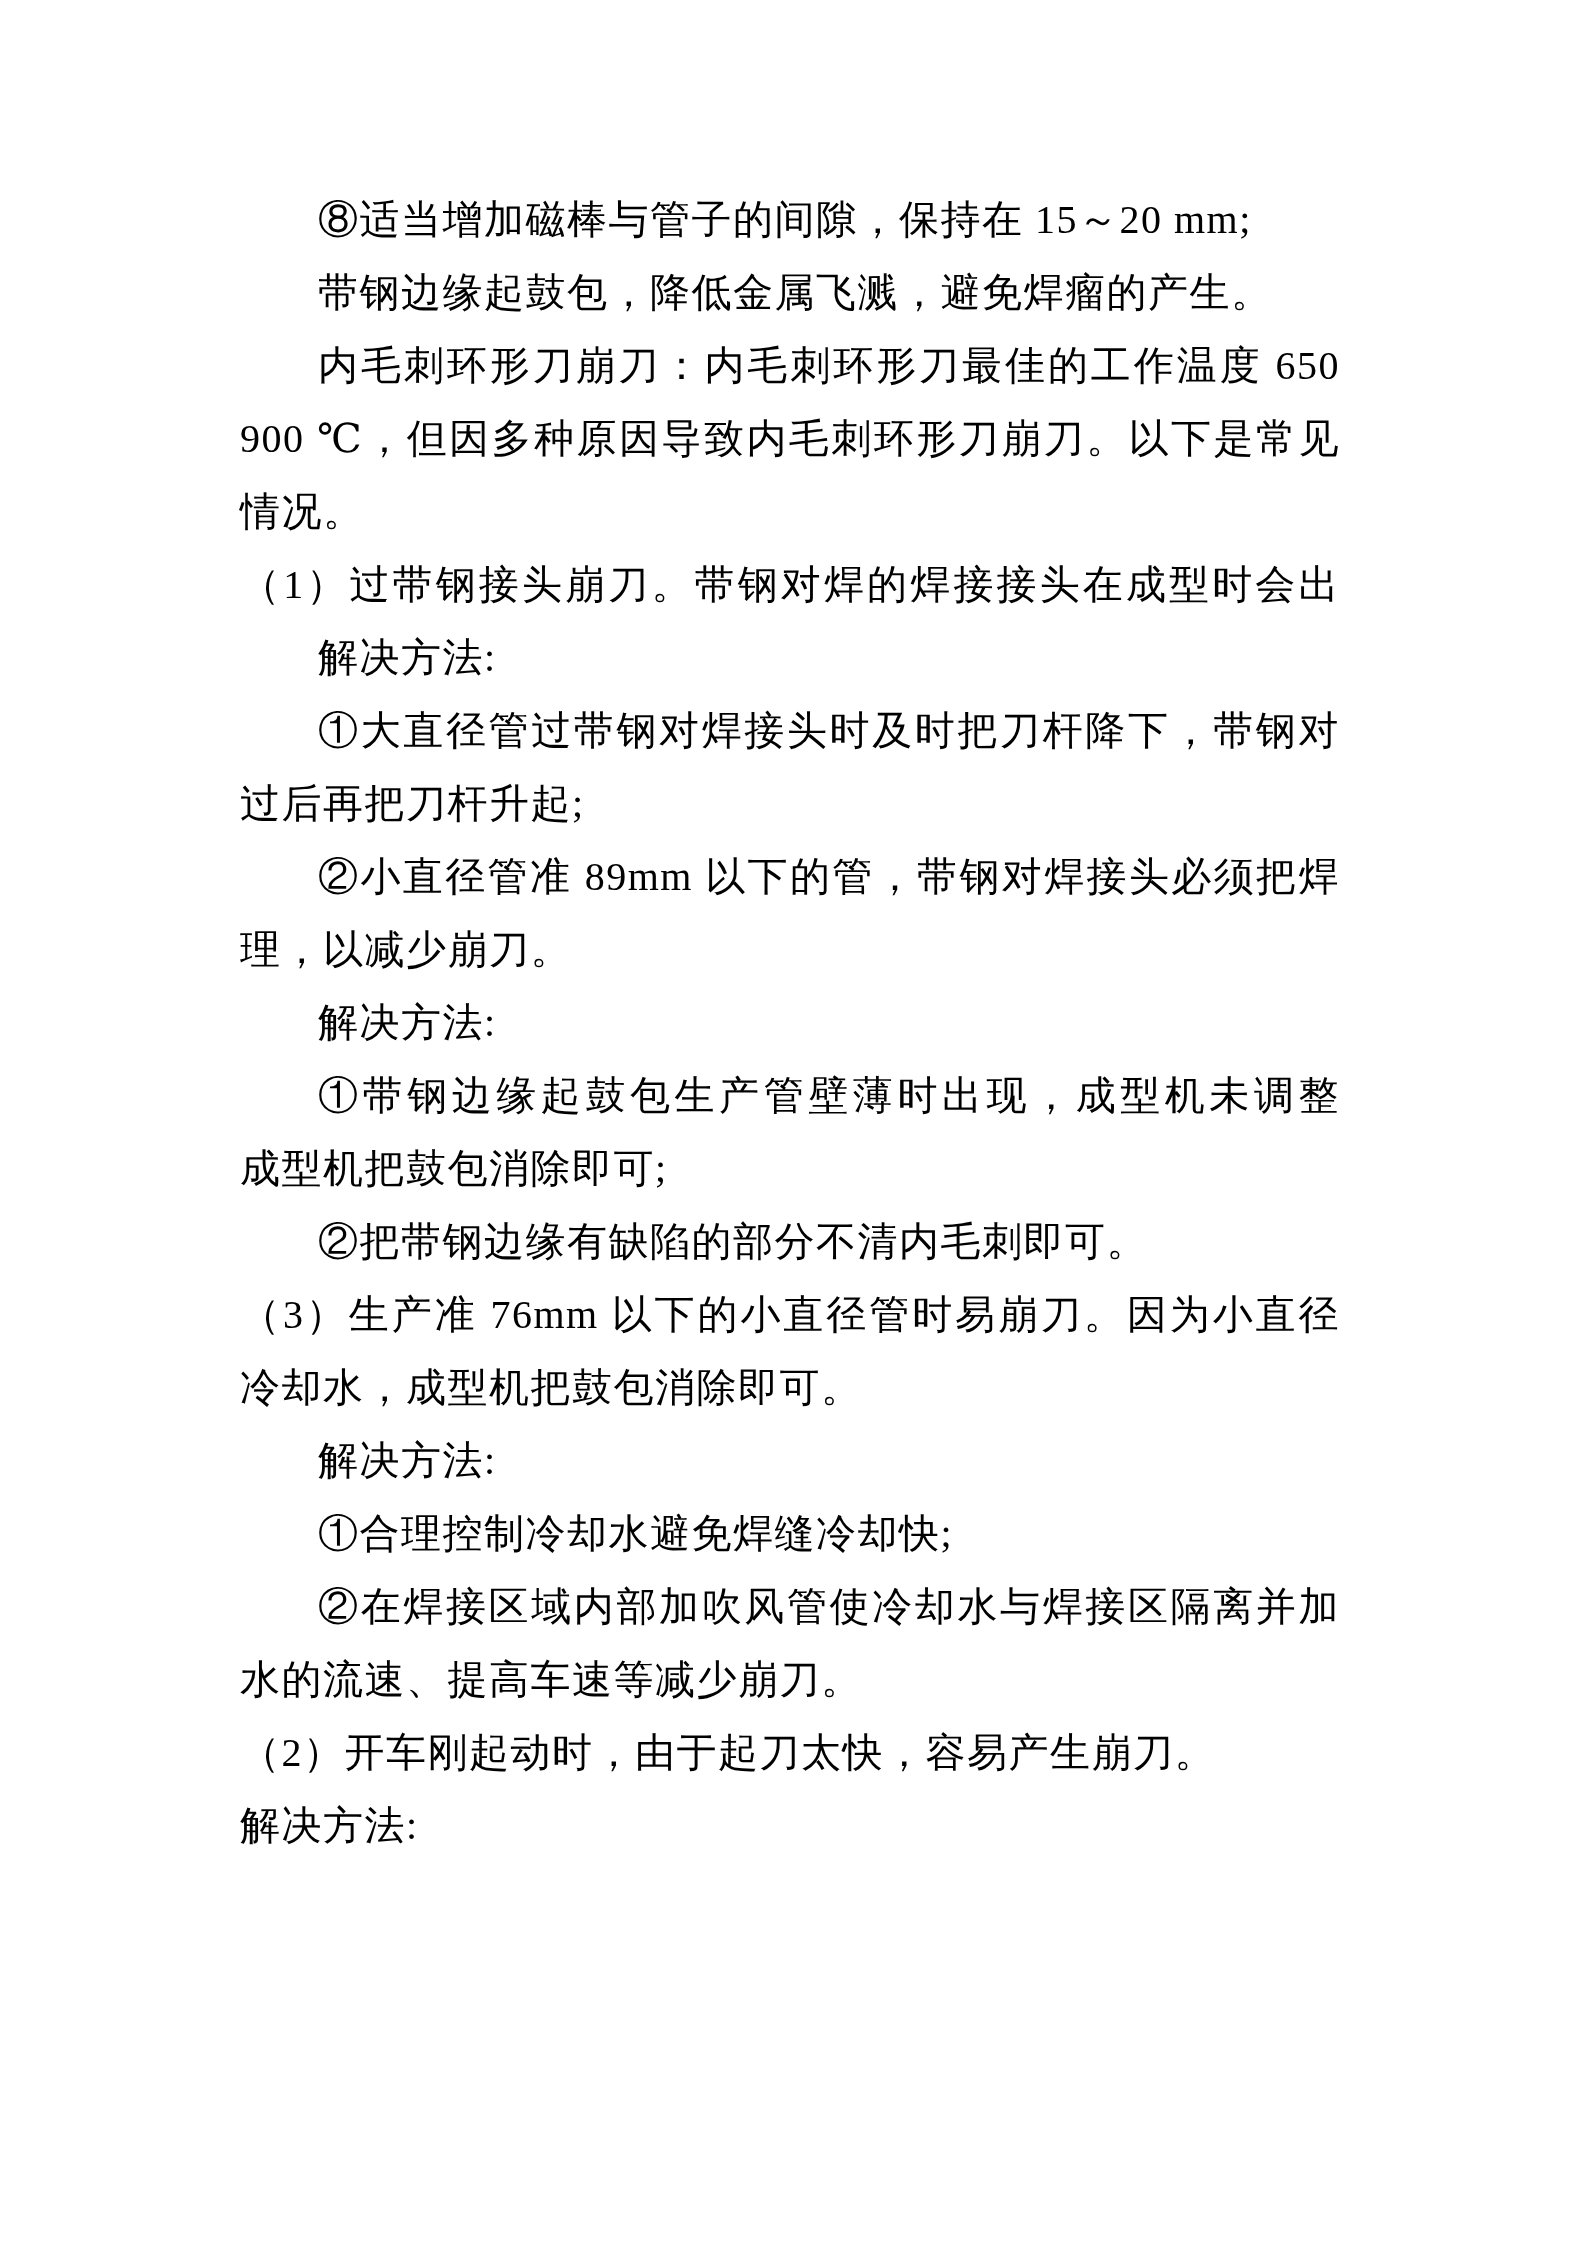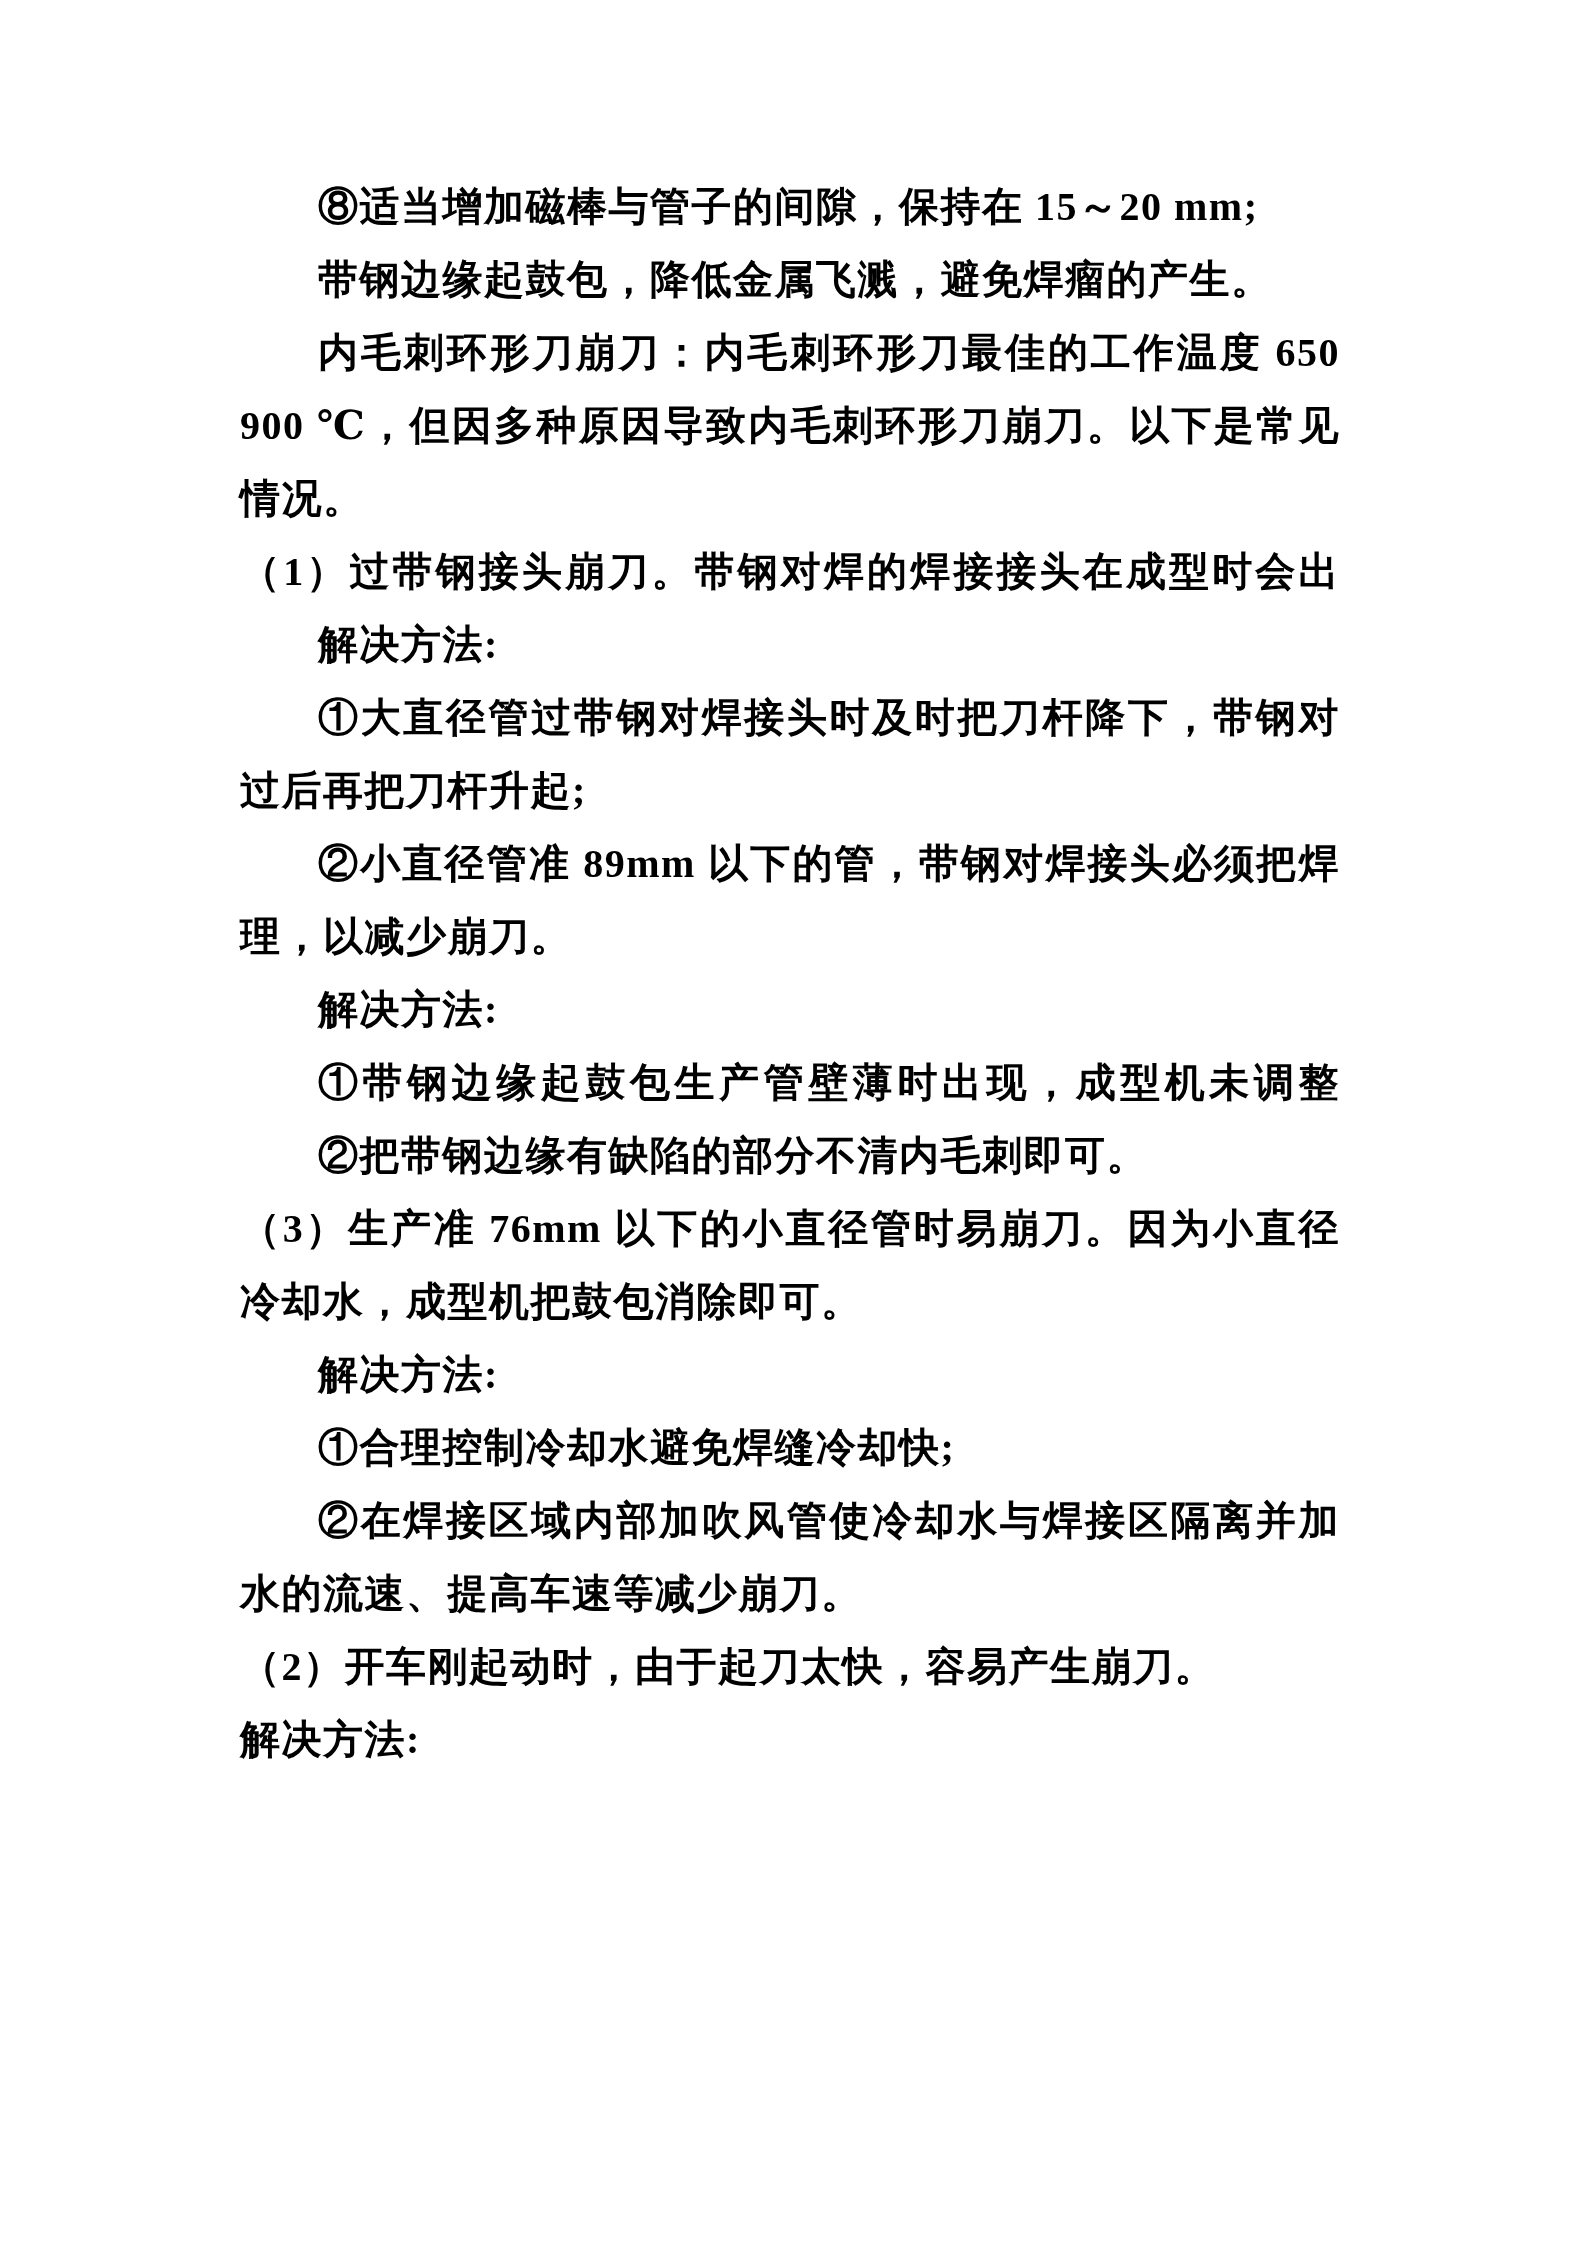--- a/index.html
+++ b/index.html
@@ -10,23 +10,22 @@
   .page {
     position: relative;
     width: 1587px;
     height: 2245px;
     background: #ffffff;
     overflow: hidden;
   }
   .text-column {
     position: absolute;
     left: 240px;
-    top: 170px;
+    top: 183px;
     width: 1100px;
-    font-weight: bold;
   }
   .text-line {
     height: 73px;
     line-height: 73px;
     font-size: 40px;
     letter-spacing: 1.5px;
     color: #000000;
     font-family: "Liberation Serif", "DejaVu Serif", serif;
     white-space: nowrap;
     overflow: visible;
@@ -53,20 +52,21 @@
       <div class="text-line full">900 ℃，但因多种原因导致内毛刺环形刀崩刀。以下是常见的几种</div>
       <div class="text-line">情况。</div>
       <div class="text-line full">（1）过带钢接头崩刀。带钢对焊的焊接接头在成型时会出现凹凸变</div>
       <div class="text-line indent">解决方法:</div>
       <div class="text-line indent full">①大直径管过带钢对焊接头时及时把刀杆降下，带钢对焊接头</div>
       <div class="text-line">过后再把刀杆升起;</div>
       <div class="text-line indent full">②小直径管准 89mm 以下的管，带钢对焊接头必须把焊口磨平处</div>
       <div class="text-line">理，以减少崩刀。</div>
       <div class="text-line indent">解决方法:</div>
       <div class="text-line indent full">①带钢边缘起鼓包生产管壁薄时出现，成型机未调整好、调整</div>
+      <div class="text-line">成型机把鼓包消除即可;</div>
       <div class="text-line indent">②把带钢边缘有缺陷的部分不清内毛刺即可。</div>
       <div class="text-line full">（3）生产准 76mm 以下的小直径管时易崩刀。因为小直径管内充满</div>
       <div class="text-line">冷却水，成型机把鼓包消除即可。</div>
       <div class="text-line indent">解决方法:</div>
       <div class="text-line indent">①合理控制冷却水避免焊缝冷却快;</div>
       <div class="text-line indent full">②在焊接区域内部加吹风管使冷却水与焊接区隔离并加大冷却</div>
       <div class="text-line">水的流速、提高车速等减少崩刀。</div>
       <div class="text-line">（2）开车刚起动时，由于起刀太快，容易产生崩刀。</div>
       <div class="text-line">解决方法:</div>
     </div>

